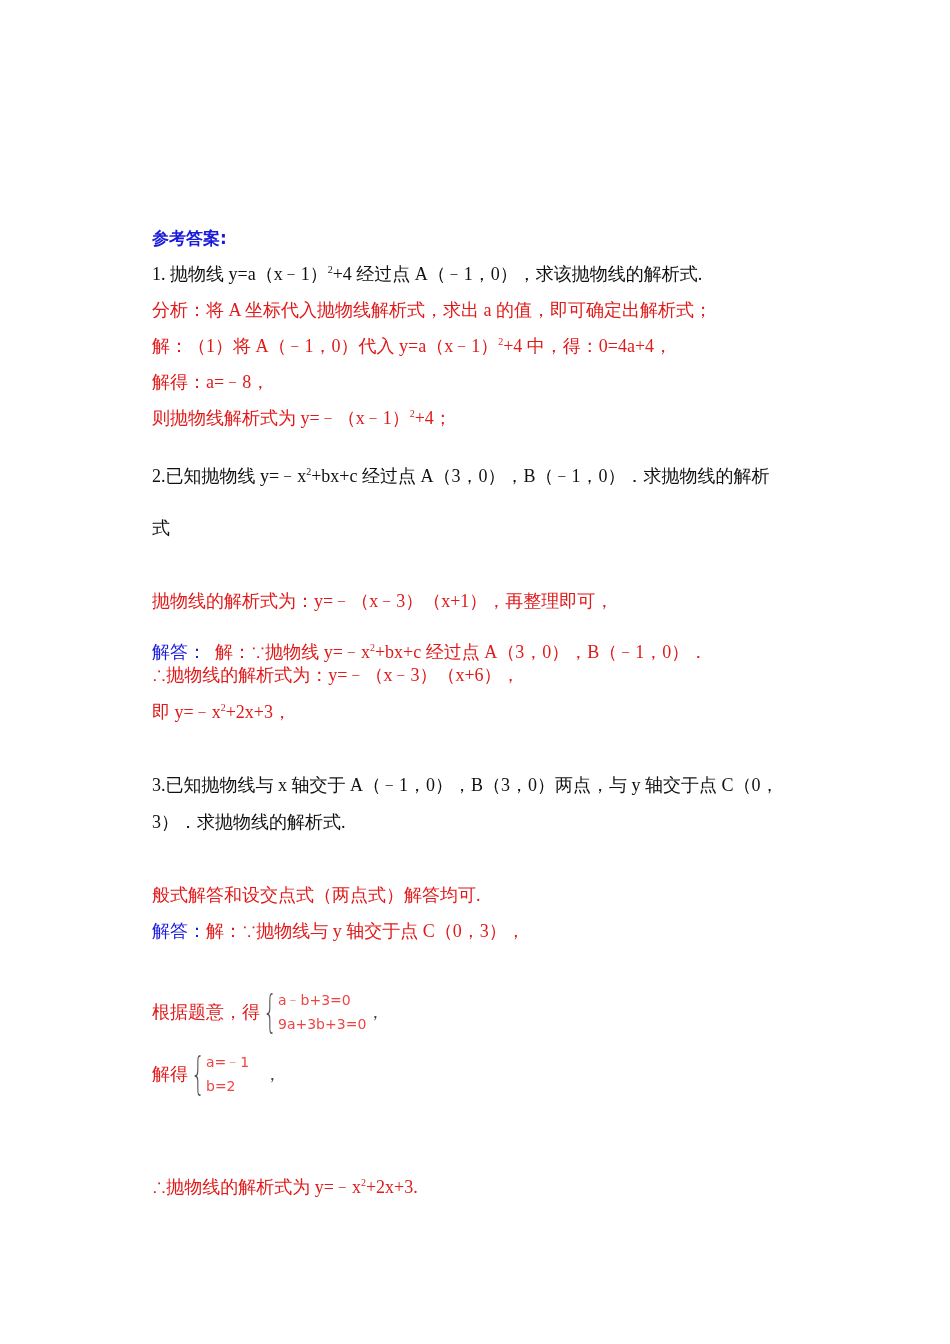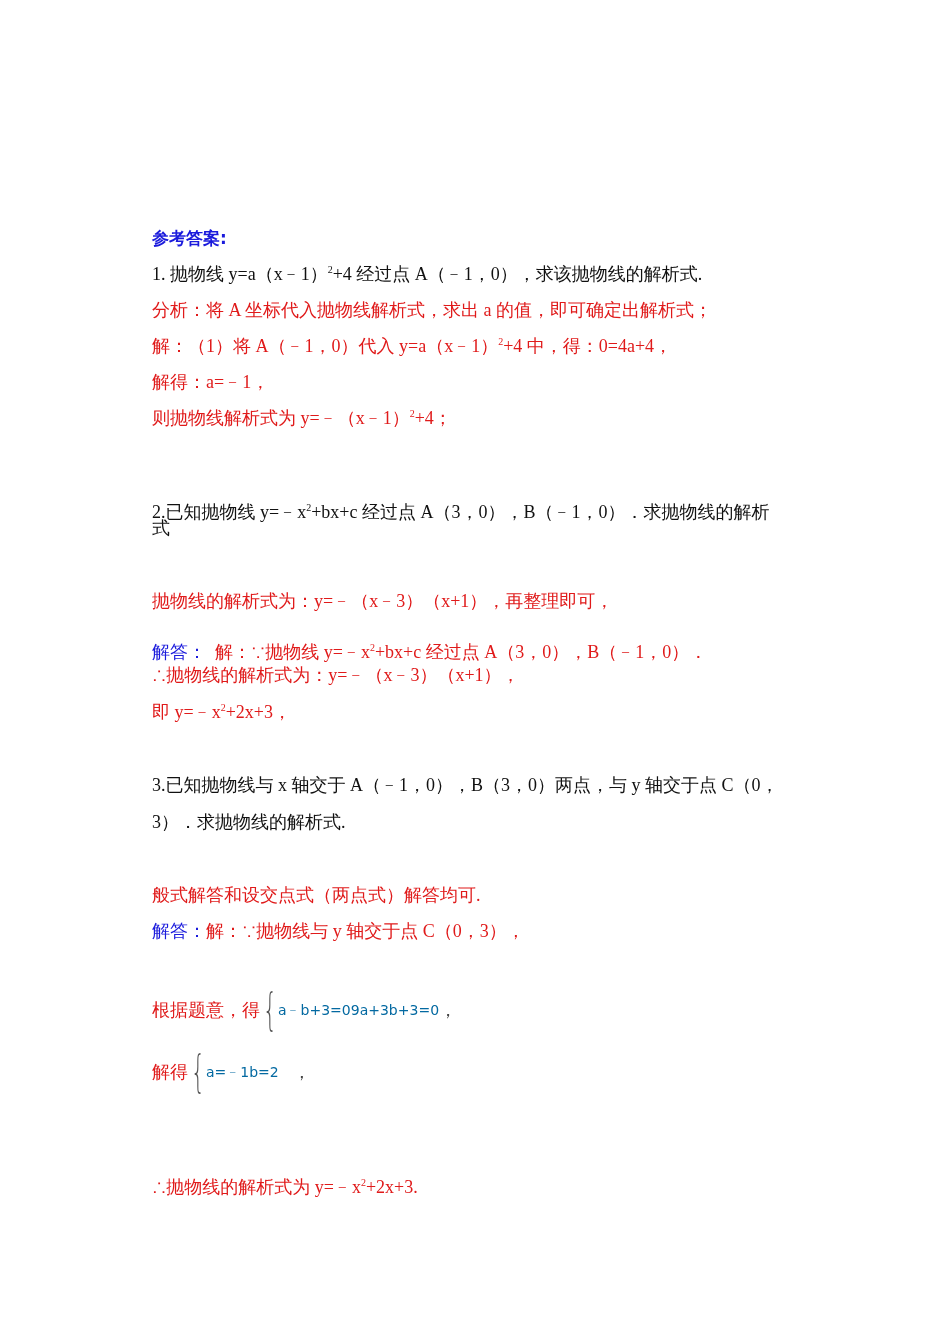--- a/index.html
+++ b/index.html
@@ -7,40 +7,40 @@
          font-family: "Liberation Serif", "DejaVu Serif", serif; }
   .page { position: absolute; left: 0; top: 0; width: 752px; height: 1344px; margin-left: 7px; }
   .line { position: absolute; left: 145px; font-size: 18px; line-height: 24px; white-space: nowrap; color: #000; }
   .blue { color: #1a1adc; }
   .red { color: #e01a1a; }
   .black { color: #111; text-align: center; }
   .heading { font-weight: bold; font-family: "DejaVu Sans", sans-serif; font-size: 17px; }
   sup { font-size: 10px; vertical-align: 7px; line-height: 0; }
   .system { display: inline-flex; align-items: center; vertical-align: middle; }
   .brace { font-family: "DejaVu Sans", sans-serif; font-size: 44px; font-weight: 100; color: #555; line-height: 44px; transform: scaleX(0.5); margin-left: -4px; margin-right: -6px; }
-  .eqs { display: inline-flex; font-family: "DejaVu Sans", sans-serif; font-size: 14px; color: #0369a1; line-height: 24px; }
+  .eqs { display: inline-flex; flex-direction: column; font-family: "DejaVu Sans", sans-serif; font-size: 14px; color: #ef4444; line-height: 24px; }
 </style>
 </head>
 <body>
 
 <div class="page">
 
   <div class="line blue heading" style="top:226px">参考答案:</div>
 
   <div class="line black" style="top:262px"><span>1. 抛物线 y=a（x﹣1）</span><sup>2</sup><span>+4 经过点 A（﹣1，0），求该抛物线的解析式.</span></div>
   <div class="line red" style="top:298px">分析：将 A 坐标代入抛物线解析式，求出 a 的值，即可确定出解析式；</div>
   <div class="line red" style="top:334px"><span>解：（1）将 A（﹣1，0）代入 y=a（x﹣1）</span><sup>2</sup><span>+4 中，得：0=4a+4，</span></div>
-  <div class="line red" style="top:370px">解得：a=﹣1，</div>
+  <div class="line red" style="top:370px">解得：a=﹣8，</div>
   <div class="line red" style="top:406px"><span>则抛物线解析式为 y=﹣（x﹣1）</span><sup>2</sup><span>+4；</span></div>
 
-  <div class="line black" style="top:500px"><span>2.已知抛物线 y=﹣x</span><sup>2</sup><span>+bx+c 经过点 A（3，0），B（﹣1，0）．求抛物线的解析</span></div>
+  <div class="line black" style="top:464px"><span>2.已知抛物线 y=﹣x</span><sup>2</sup><span>+bx+c 经过点 A（3，0），B（﹣1，0）．求抛物线的解析</span></div>
   <div class="line black" style="top:516px">式</div>
   <div class="line red" style="top:589px">抛物线的解析式为：y=﹣（x﹣3）（x+1），再整理即可，</div>
   <div class="line" style="top:640px"><span class="blue">解答：</span>&nbsp;&nbsp;<span class="red">解：∵抛物线 y=﹣x</span><sup class="red">2</sup><span class="red">+bx+c 经过点 A（3，0），B（﹣1，0）．</span></div>
-  <div class="line red" style="top:663px">∴抛物线的解析式为：y=﹣（x﹣3）（x+1），</div>
+  <div class="line red" style="top:663px">∴抛物线的解析式为：y=﹣（x﹣3）（x+6），</div>
   <div class="line red" style="top:700px"><span>即 y=﹣x</span><sup>2</sup><span>+2x+3，</span></div>
 
   <div class="line black" style="top:773px">3.已知抛物线与 x 轴交于 A（﹣1，0），B（3，0）两点，与 y 轴交于点 C（0，</div>
   <div class="line black" style="top:810px">3）．求抛物线的解析式.</div>
   <div class="line red" style="top:883px">般式解答和设交点式（两点式）解答均可.</div>
   <div class="line" style="top:919px"><span class="blue">解答：</span><span class="red">解：∵抛物线与 y 轴交于点 C（0，3），</span></div>
 
   <div class="line red" style="top:988px">
     <span style="vertical-align:middle">根据题意，得</span><span class="system">
         <span class="brace">{</span>

